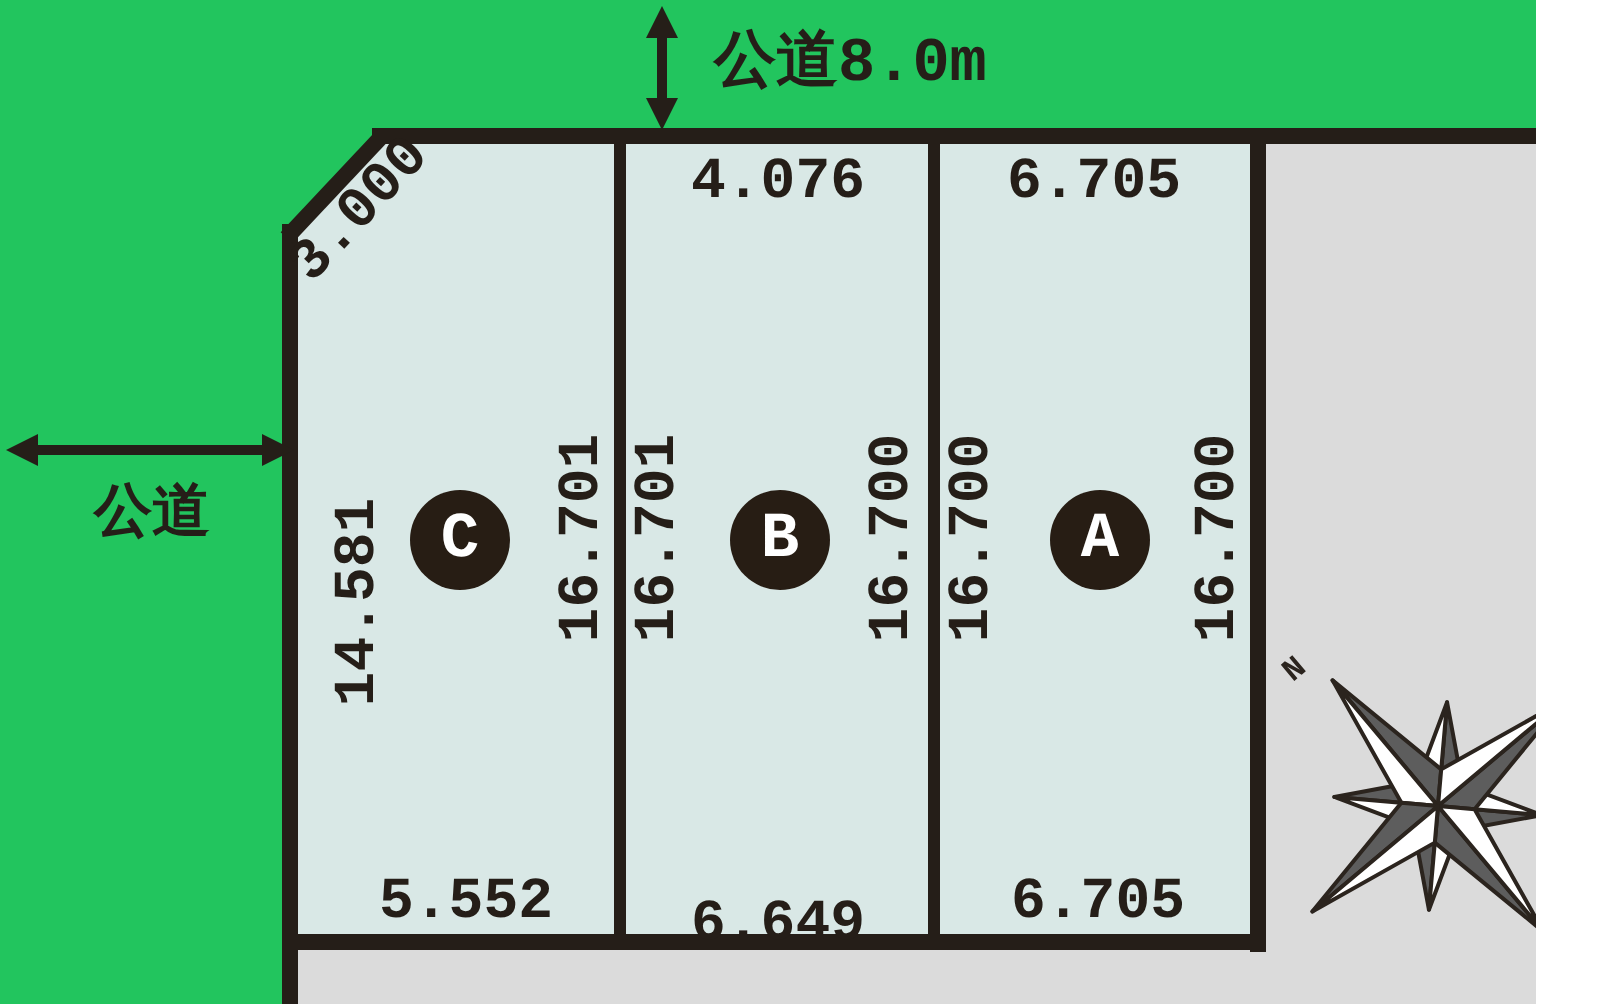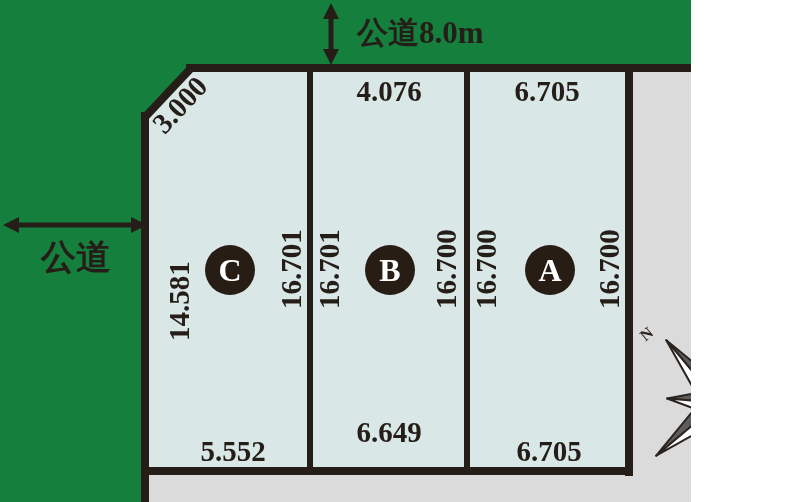--- a/index.html
+++ b/index.html
@@ -3,22 +3,22 @@
 <meta charset="utf-8">
 <style>
   :root{
     --line:#251e18;
     --plot:#d9e8e6;
     --gray:#dbdbdb;
     --badge:#271d14;
   }
   html,body{margin:0;padding:0;background:#fff;}
   #stage{
-    position:relative;width:691px;height:502px;background:#15803d;overflow:hidden;
-    font-family:Liberation Serif, serif;
+    position:relative;width:768px;height:502px;background:#22c55e;overflow:hidden;
+    font-family:Liberation Mono, monospace;
     color:var(--line);
   }
   .abs{position:absolute;}
   
   .gray{background:var(--gray);}
   
   #plots-fill{
     left:144px;top:66px;width:489px;height:406px;background:var(--plot);
     clip-path:polygon(46px 0, 100% 0, 100% 100%, 0 100%, 0 52px);
   }
@@ -39,21 +39,21 @@
   .dim.v{transform:translate(-50%,-50%) rotate(-90deg);}
   .dim.diag{transform:translate(-50%,-50%) rotate(-47deg);}
   
   .badge{
     position:absolute;width:50px;height:50px;border-radius:50%;
     background:var(--badge);color:#fff;display:flex;align-items:center;justify-content:center;
     font-size:32px;font-weight:700;transform:translate(-50%,-50%);line-height:1;
   }
   
   #road-top-label{left:357px;top:16px;font-size:31px;font-weight:700;line-height:1.1;white-space:nowrap;}
-  #road-left-label{left:20px;top:241px;width:112px;text-align:center;font-size:35px;font-weight:700;line-height:33px;white-space:nowrap;}
+  #road-left-label{left:20px;top:241px;width:112px;text-align:center;font-size:29px;font-weight:700;line-height:33px;white-space:nowrap;}
   svg{display:block;}
   .arrow-stroke{stroke:var(--line);stroke-width:5;}
   .arrow-head{fill:var(--line);}
   .compass-dark{fill:#5d5d5d;stroke:#2b241e;stroke-width:2;stroke-linejoin:round;}
   .compass-light{fill:#ffffff;stroke:#2b241e;stroke-width:2;stroke-linejoin:round;}
   .compass-n{font-size:16px;font-weight:700;fill:#2b241e;}
 </style>
 </head>
 <body>
 
@@ -89,21 +89,21 @@
   </div>
 
   <div class="dim diag" style="left:180px;top:105px;">3.000</div>
   <div class="dim v" style="left:179px;top:301px;">14.581</div>
   <div class="dim v" style="left:291px;top:269px;">16.701</div>
   <div class="dim" style="left:233px;top:451px;">5.552</div>
 
   <div class="dim" style="left:389px;top:91px;">4.076</div>
   <div class="dim v" style="left:329px;top:269px;">16.701</div>
   <div class="dim v" style="left:446px;top:269px;">16.700</div>
-  <div class="dim" style="left:389px;top:432px;">6.649</div>
+  <div class="dim" style="left:389px;top:462px;">6.649</div>
 
   <div class="dim" style="left:547px;top:91px;">6.705</div>
   <div class="dim v" style="left:486px;top:269px;">16.700</div>
   <div class="dim v" style="left:609px;top:269px;">16.700</div>
   <div class="dim" style="left:549px;top:451px;">6.705</div>
 
   <div class="badge" style="left:230px;top:270px;">C</div>
   <div class="badge" style="left:390px;top:270px;">B</div>
   <div class="badge" style="left:550px;top:270px;">A</div>
 

